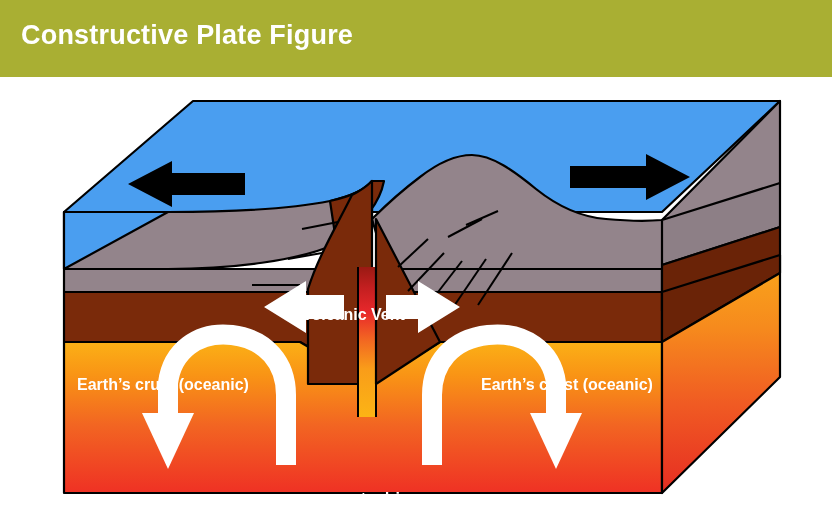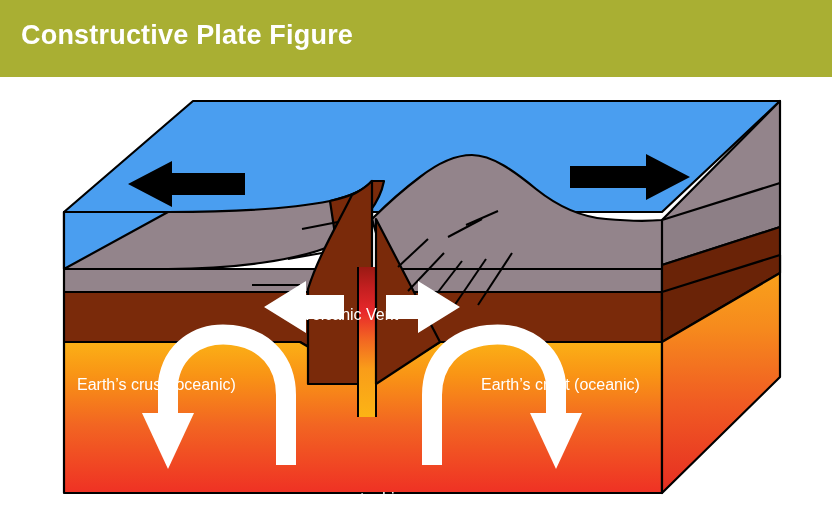--- a/index.html
+++ b/index.html
@@ -50,21 +50,21 @@
   }
   #block-svg {
     position: absolute;
     left: 0;
     top: 0;
   }
   
   .fig-label {
     position: absolute;
     color: #ffffff;
-    font-weight: normal;
+    font-weight: bold;
     white-space: nowrap;
     pointer-events: none;
   }
   #label-volcanic-vent {
     left: 302px;
     top: 229px;
     font-size: 16px;
   }
   #label-crust-left {
     left: 77px;

